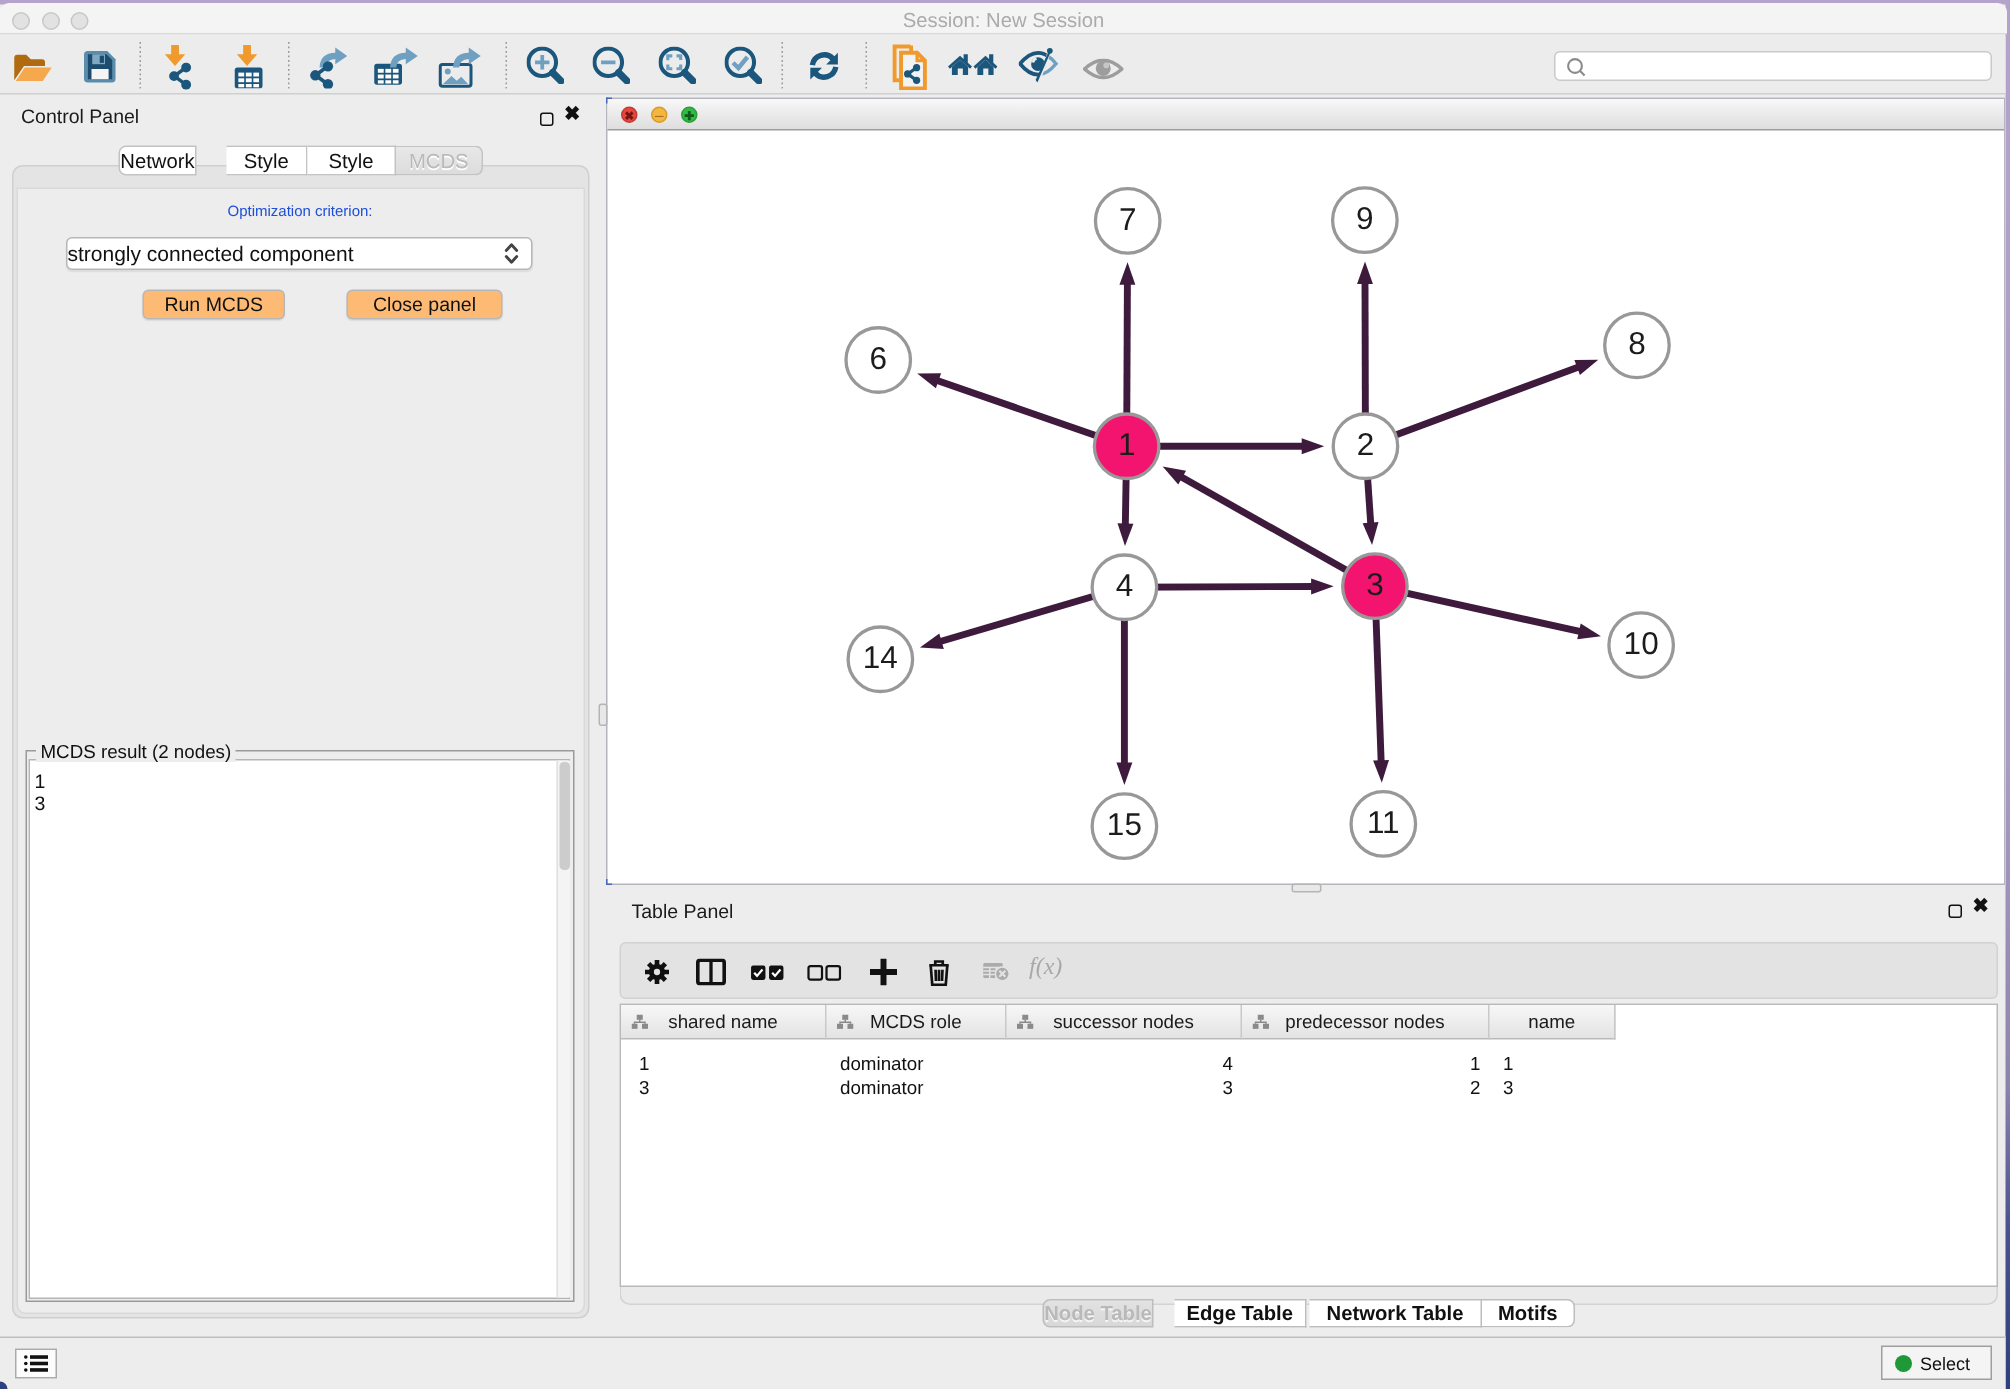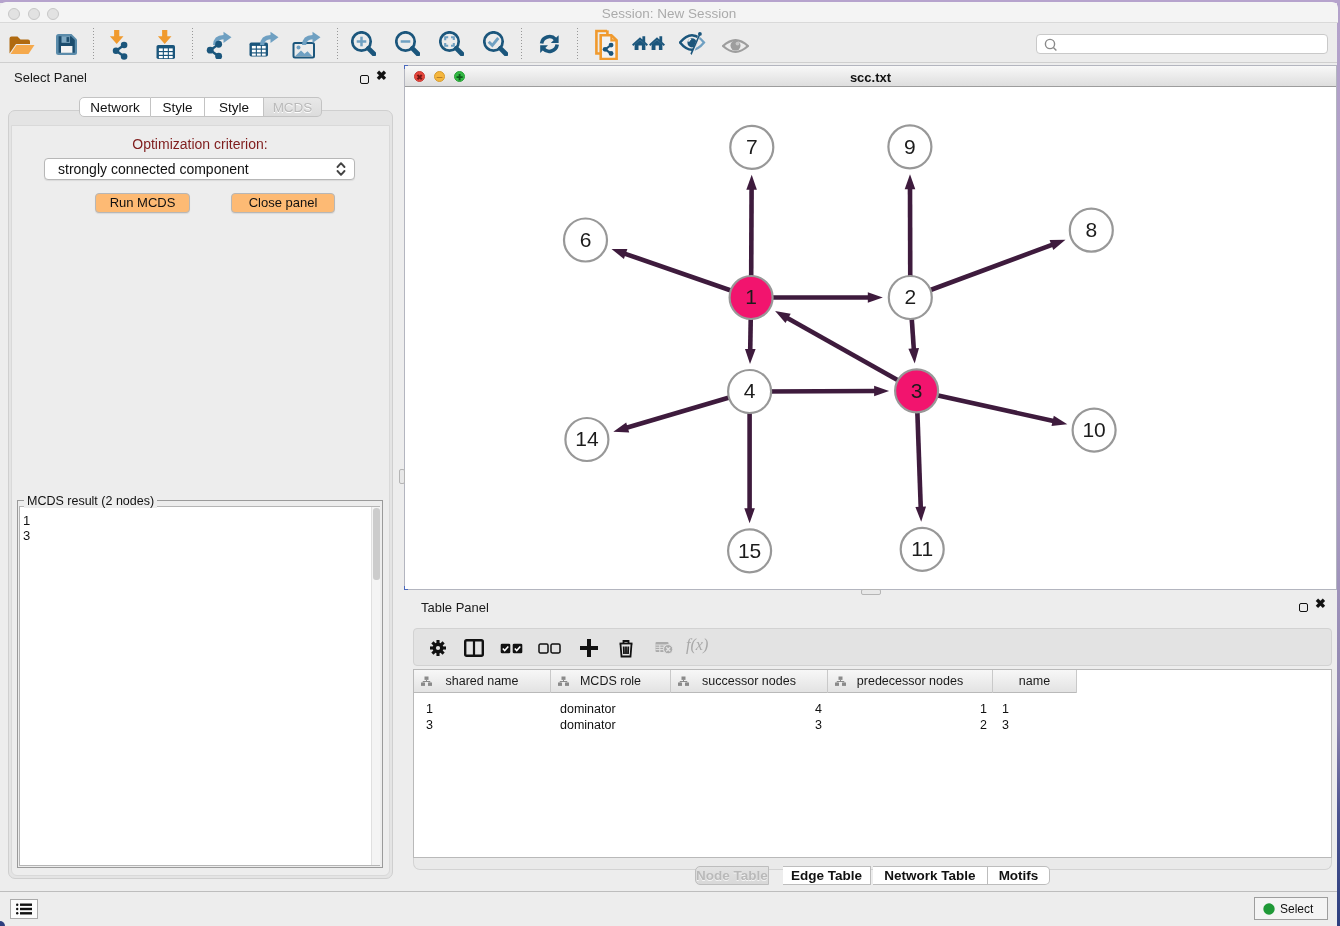--- a/index.html
+++ b/index.html
@@ -14,22 +14,22 @@
 #toolbar { left:0; top:24px; width:1337px; height:39px; background:#ececec; border-bottom:1px solid #cfcfcf; }
 .tsep { position:absolute; top:4px; height:31px; width:1px; background-image:linear-gradient(#989898 34%, transparent 34%); background-size:1px 3px; }
 
 #cp-title { left:14px; top:70px; font-size:13px; color:#1b1b1b; }
 #cp-box { left:360px; top:75px; width:9px; height:9px; border:1.6px solid #111; border-radius:2px; }
 #cp-x { left:376px; top:68px; font-size:13px; font-weight:bold; color:#111; }
 #cp-panel { left:8px; top:110px; width:385px; height:769px; background:#e4e4e4; border:1px solid #cfcfcf; border-radius:7px; }
 #cp-inner { left:11px; top:125px; width:379px; height:751px; background:#ededed; border:1px solid #d9d9d9; border-radius:0 0 6px 6px; }
 .tab { position:absolute; top:97px; height:20px; background:#fff; border:1px solid #c3c3c3; font-size:13.5px; color:#111; text-align:center; line-height:19px; }
 #tab-mcds { background:linear-gradient(#e8e8e8,#dcdcdc); color:#b9b9b9; text-shadow:0 1px 0 #fff; }
-#opt-label { left:0px; top:136px; width:400px; text-align:center; font-size:14px; color:#7f1d1d; }
-#dropdown { left:44px; top:158px; width:311px; height:22px; background:#fff; border:1px solid #b7b7b7; border-radius:4px; box-shadow:0 1px 1px rgba(0,0,0,0.08); font-size:14px; color:#111; line-height:20px; padding-left:13px; }
+#opt-label { left:0px; top:136px; width:400px; text-align:center; font-size:10px; color:#1d4ed8; }
+#dropdown { left:44px; top:158px; width:311px; height:22px; background:#fff; border:1px solid #b7b7b7; border-radius:4px; box-shadow:0 1px 1px rgba(0,0,0,0.08); font-size:14px; color:#111; line-height:20px; }
 .btn { position:absolute; height:20px; background:#fdba74; border:1px solid #b7b7b7; border-radius:4px; box-shadow:0 1px 1px rgba(0,0,0,0.08); font-size:13px; color:#111; text-align:center; line-height:18px; }
 
 #fieldset { left:17px; top:500px; width:366px; height:368px; border:1px solid #9a9a9a; }
 #fieldset-label { left:24px; top:494px; font-size:12.5px; color:#111; background:#ededed; padding:0 3px; }
 #mcds-text { left:19px; top:506px; width:361px; height:360px; background:#fff; border:1px solid #b5b5b5; font-size:13px; color:#111; line-height:15px; padding:6px 0 0 3px; }
 #mcds-scroll { left:371px; top:507px; width:9px; height:358px; background:#f4f4f4; border-left:1px solid #e0e0e0; }
 #mcds-thumb { left:1px; top:1px; width:7px; height:72px; background:#cccccc; border-radius:3px; }
 
 #net-win { left:404px; top:65px; width:933px; height:525px; background:#fff; border:1px solid #b3b5bf; }
 #net-title { left:0; top:0; width:931px; height:21px; background:linear-gradient(#f8f8f8,#dedede); border-bottom:1px solid #9c9c9c; }
@@ -250,26 +250,26 @@
   <div class="tsep" style="left:521px"></div>
   <div class="tsep" style="left:577px"></div>
   <div class="abs" style="left:1036px;top:10px;width:292px;height:20px;background:#fff;border:1px solid #c9c9c9;border-radius:4px;">
     <svg width="16" height="16" style="position:absolute;left:6px;top:2px" viewBox="0 0 16 16">
         <circle cx="7" cy="7" r="4.6" fill="none" stroke="#8a8a8a" stroke-width="1.4"></circle>
         <line x1="10.4" y1="10.4" x2="13.4" y2="13.4" stroke="#8a8a8a" stroke-width="1.4"></line>
       </svg>
   </div>
 </div>
 
-<div class="abs" id="cp-title">Select Panel</div>
+<div class="abs" id="cp-title">Control Panel</div>
 <div class="abs" id="cp-box"></div>
 <div class="abs" id="cp-x">✖</div>
 <div class="abs" id="cp-panel"></div>
 <div class="abs" id="cp-inner"></div>
-<div class="tab" style="left:79px;width:72px;border-radius:5px 0 0 5px;">Network</div>
+<div class="tab" style="left:79px;width:52px;border-radius:5px 0 0 5px;">Network</div>
 <div class="tab" style="left:151px;width:54px;border-left:none;">Style</div>
 <div class="tab" style="left:205px;width:59px;border-left:none;">Style</div>
 <div class="tab" id="tab-mcds" style="left:264px;width:58px;border-left:none;border-radius:0 5px 5px 0;">MCDS</div>
 <div class="abs" id="opt-label">Optimization criterion:</div>
 <div class="abs" id="dropdown">strongly connected component
   <svg width="12" height="16" style="position:absolute;right:7px;top:2px" viewBox="0 0 12 16">
       <g fill="none" stroke="#444" stroke-width="1.9" stroke-linecap="round" stroke-linejoin="round">
         <path d="M2.5 6 L6 2.2 L9.5 6"></path>
         <path d="M2.5 10 L6 13.8 L9.5 10"></path>
       </g>
@@ -283,21 +283,20 @@
     <div class="abs" id="mcds-thumb"></div>
   </div>
 <div class="abs" id="fieldset-label">MCDS result (2 nodes)</div>
 
 <div class="abs" id="net-win">
   <div class="abs" id="net-title">
     <div class="tl2" style="left:9px;background:#e8463c;border:1px solid #c43a34;color:#731714;">✖</div>
     <div class="tl2" style="left:29px;background:#f5b63d;border:1px solid #d69c2e;color:#90591b;">─</div>
     <div class="tl2" style="left:49px;background:#33b944;border:1px solid #27a037;color:#0e5b1b;">✚</div>
   </div>
-  <div class="abs" id="net-name">scc.txt</div>
   <svg class="abs" style="left:0px;top:22px" width="931" height="501" viewBox="0 0 931 501">
 <line x1="346.1" y1="209.5" x2="346.6" y2="99.8" stroke="#3e1b3d" stroke-width="4.6"></line>
 <polygon points="346.7,86.8 351.9,101.8 341.3,101.8" fill="#3e1b3d"></polygon>
 <line x1="346.1" y1="209.5" x2="218.8" y2="165.3" stroke="#3e1b3d" stroke-width="4.6"></line>
 <polygon points="206.5,161.0 222.4,160.9 218.9,170.9" fill="#3e1b3d"></polygon>
 <line x1="346.1" y1="209.5" x2="464.8" y2="209.5" stroke="#3e1b3d" stroke-width="4.6"></line>
 <polygon points="477.8,209.5 462.8,214.8 462.8,204.2" fill="#3e1b3d"></polygon>
 <line x1="346.1" y1="209.5" x2="345.2" y2="263.0" stroke="#3e1b3d" stroke-width="4.6"></line>
 <polygon points="345.0,276.0 340.0,260.9 350.6,261.1" fill="#3e1b3d"></polygon>
 <line x1="505.3" y1="209.5" x2="505.0" y2="99.3" stroke="#3e1b3d" stroke-width="4.6"></line>

